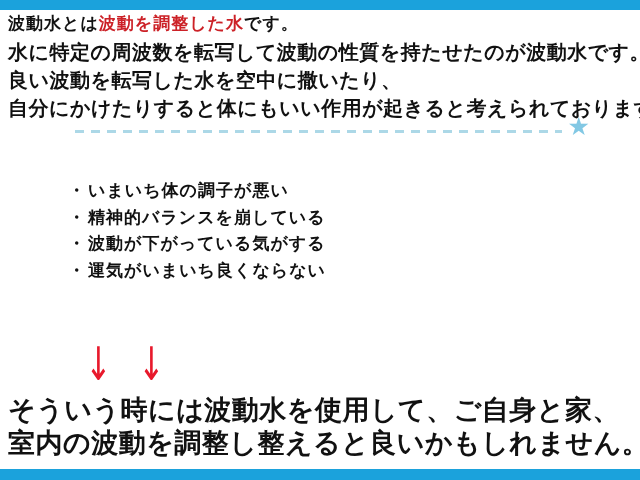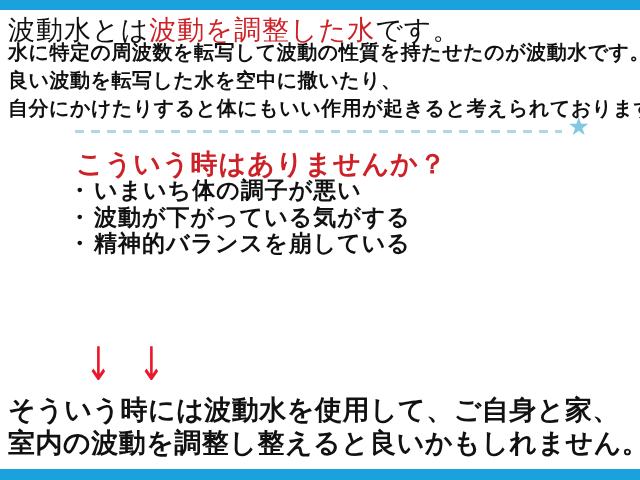--- a/index.html
+++ b/index.html
@@ -22,22 +22,22 @@
     right: 0;
     background: var(--accent-bar, #1BA2DC);
   }
   .bar-top { top: 0; height: 10px; }
   .bar-bottom { top: 469px; height: 11px; }
 
   .intro-line1 {
     position: absolute;
     top: 12px;
     left: 8px;
-    font-size: 27px;
-    font-weight: normal;
+    font-size: 17px;
+    font-weight: bold;
     letter-spacing: 1px;
     white-space: nowrap;
   }
   .red { color: var(--highlight-red, #CC2127); }
 
   .intro-rest {
     position: absolute;
     top: 38px;
     left: 8px;
     font-size: 20px;
@@ -85,21 +85,21 @@
     white-space: nowrap;
   }
 
   .symptoms {
     position: absolute;
     top: 178px;
     left: 68px;
     margin: 0;
     padding: 0;
     list-style: none;
-    font-size: 23px;
+    font-size: 17px;
     font-weight: bold;
     line-height: 26.5px;
     letter-spacing: 1px;
     white-space: nowrap;
   }
   .symptoms .bullet { margin-right: 2px; }
 
   .arrows {
     position: absolute;
     top: 341px;
@@ -142,26 +142,26 @@
     <div>水に特定の周波数を転写して波動の性質を持たせたのが波動水です。</div>
     <div>良い波動を転写した水を空中に撒いたり、</div>
     <div>自分にかけたりすると体にもいい作用が起きると考えられております</div>
   </div>
 
   <div class="divider">
     <div class="dashes"></div>
     <span class="star">★</span>
   </div>
 
-  <div class="question-heading">こういう時はありませんか？</div>
 
   <ul class="symptoms">
     <li><span class="bullet">・</span><span>いまいち体の調子が悪い</span></li>
+    <li><span class="bullet">・</span><span>精神的バランスを崩している</span></li>
     <li><span class="bullet">・</span><span>波動が下がっている気がする</span></li>
-    <li><span class="bullet">・</span><span>精神的バランスを崩している</span></li>
+    <li><span class="bullet">・</span><span>運気がいまいち良くならない</span></li>
   </ul>
 
   <div class="arrows">
     <span class="arrow">↓</span>
     <span class="arrow">↓</span>
   </div>
 
   <div class="conclusion">
     <div>そういう時には波動水を使用して、ご自身と家、</div>
     <div>室内の波動を調整し整えると良いかもしれません。</div>

